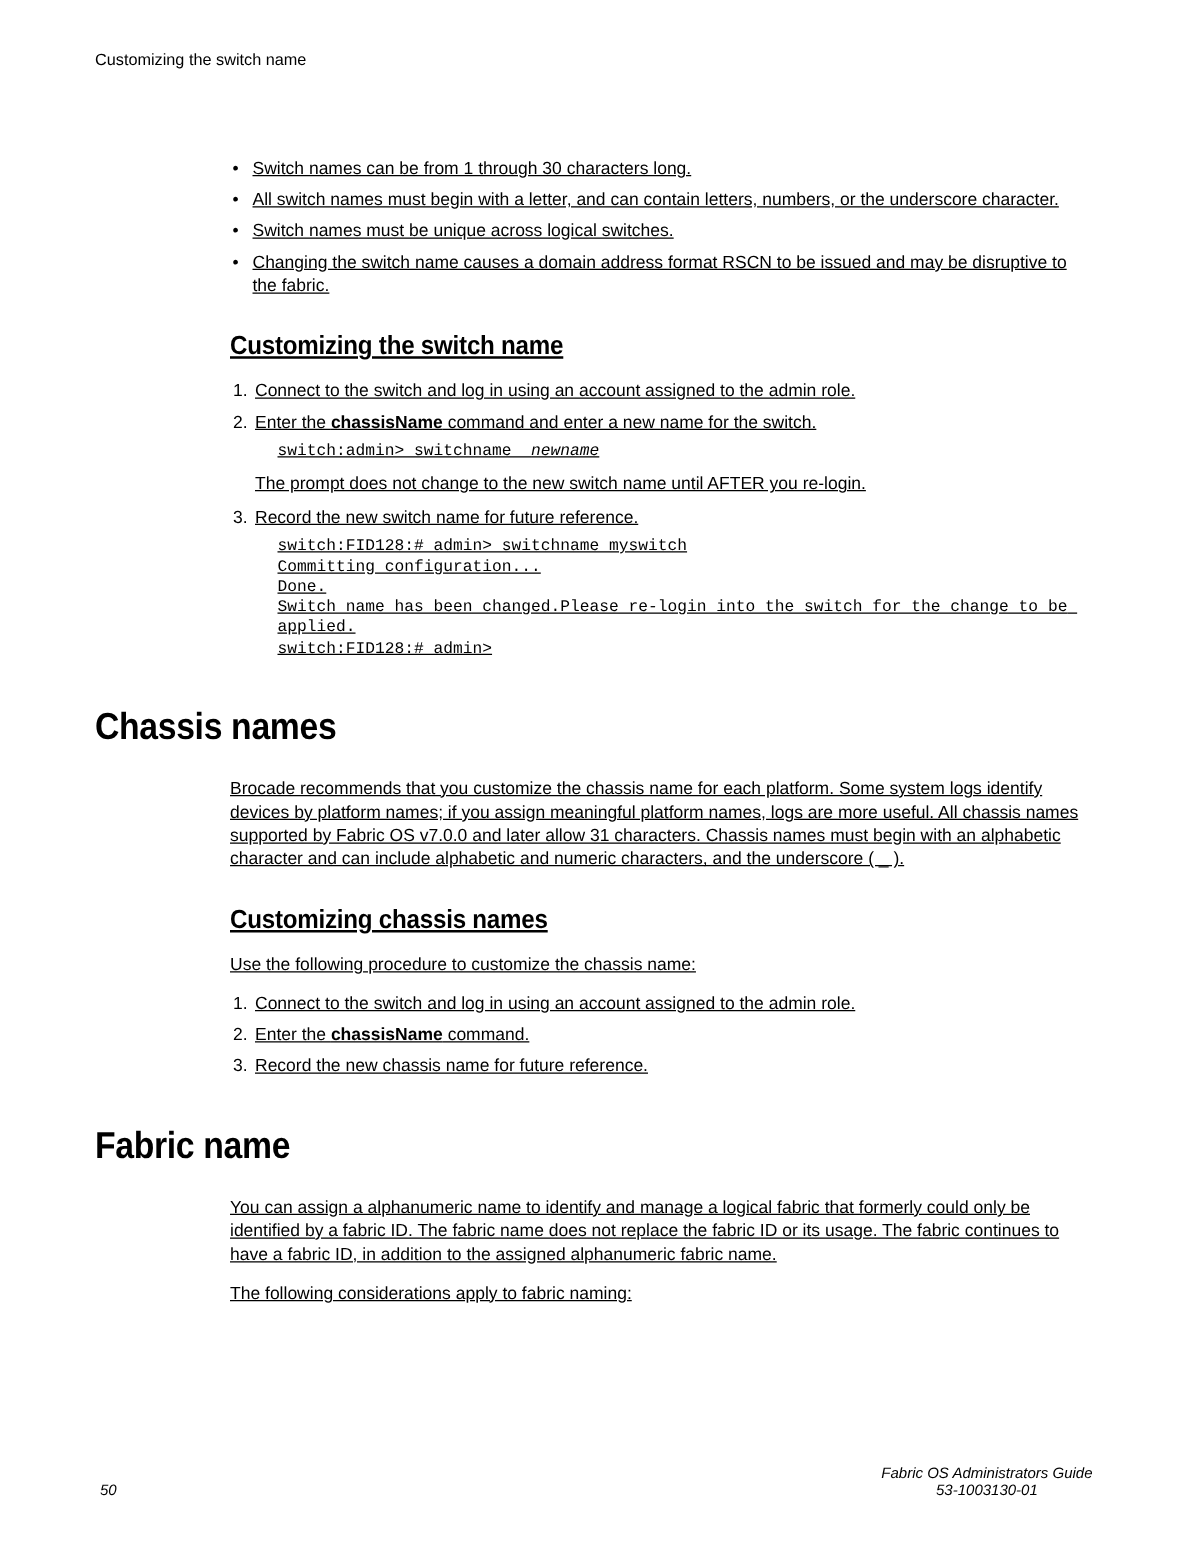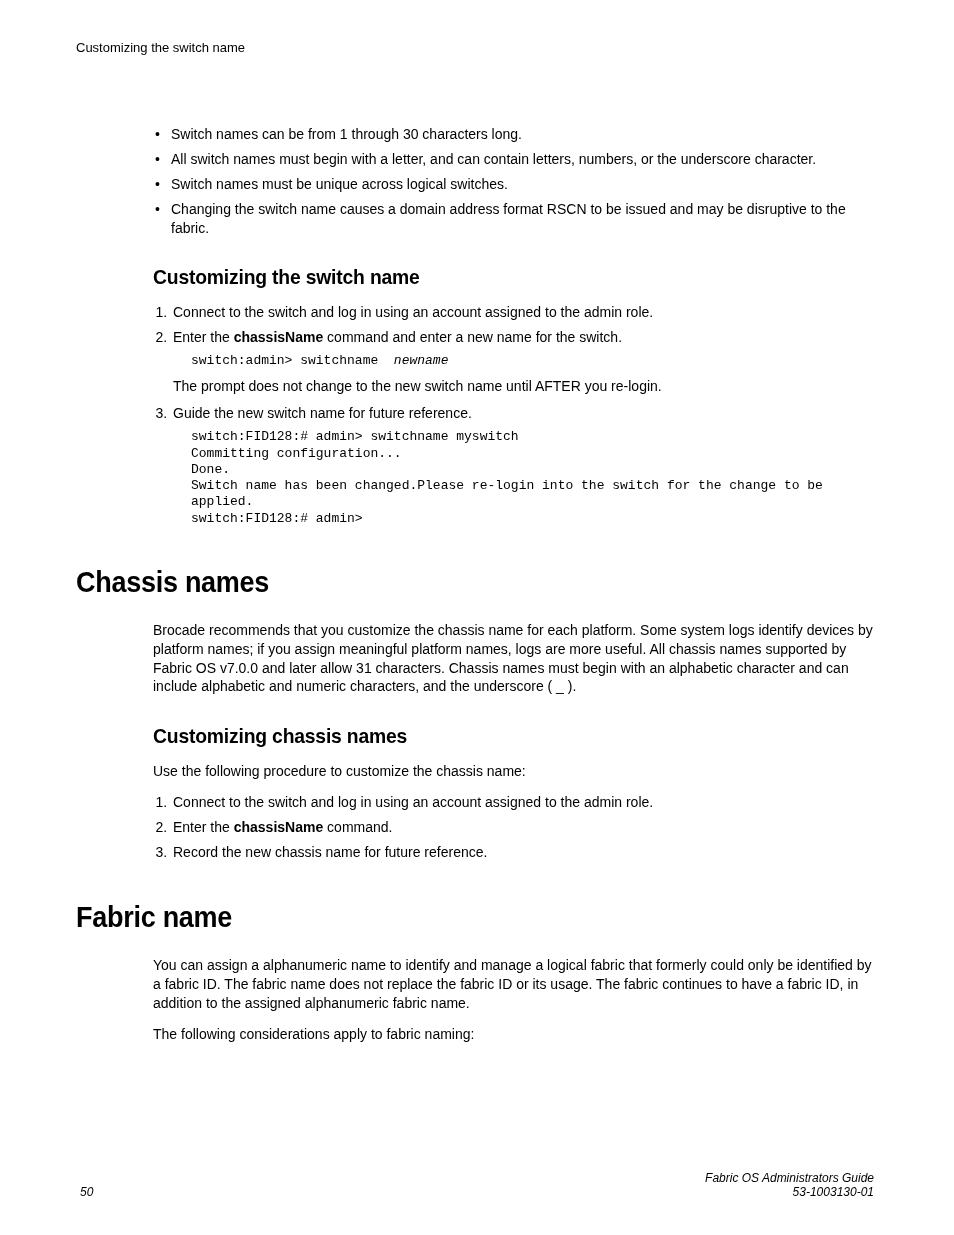--- a/index.html
+++ b/index.html
@@ -18,21 +18,22 @@
   .page {
     padding: 40px 80px 0 76px;
     box-sizing: border-box;
   }
   .running-header {
     font-size: 13px;
     color: #000;
     margin-bottom: 70px;
   }
   .content {
-    margin-left: 77px;
+    margin-left: 108px;
+    text-decoration: underline;
   }
   ul.bullet {
     list-style: none;
     padding: 0;
     margin: 0 0 20px 0;
   }
   ul.bullet li {
     position: relative;
     padding-left: 18px;
     margin-bottom: 6px;
@@ -94,21 +95,21 @@
     position: absolute;
     bottom: 36px;
     left: 80px;
     right: 80px;
     display: flex;
     justify-content: space-between;
     align-items: flex-end;
     font-size: 12px;
     font-style: italic;
   }
-  .footer .right { text-align: right; }
+  .footer .right { text-align: center; }
   .bold { font-weight: bold; }
 </style>
 </head>
 <body>
 
 <div class="page">
   <div class="running-header">Customizing the switch name</div>
 
   <div class="content">
     <ul class="bullet">
@@ -121,21 +122,21 @@
     <h2 class="section">Customizing the switch name</h2>
 
     <ol class="steps">
       <li>Connect to the switch and log in using an account assigned to the admin role.</li>
       <li>
         <span>Enter the </span><span class="bold">chassisName</span><span> command and enter a new name for the switch.</span>
         <pre class="code"><span>switch:admin&gt; switchname  </span><span class="italic">newname</span></pre>
         <div class="step-note" style="margin-left:0;">The prompt does not change to the new switch name until AFTER you re-login.</div>
       </li>
       <li>
-        <span>Guide the new switch name for future reference.</span>
+        <span>Record the new switch name for future reference.</span>
         <pre class="code">switch:FID128:# admin&gt; switchname myswitch
 Committing configuration...
 Done.
 Switch name has been changed.Please re-login into the switch for the change to be applied.
 switch:FID128:# admin&gt;</pre>
       </li>
     </ol>
   </div>
 
   <h1 class="top-section content-left0">Chassis names</h1>

